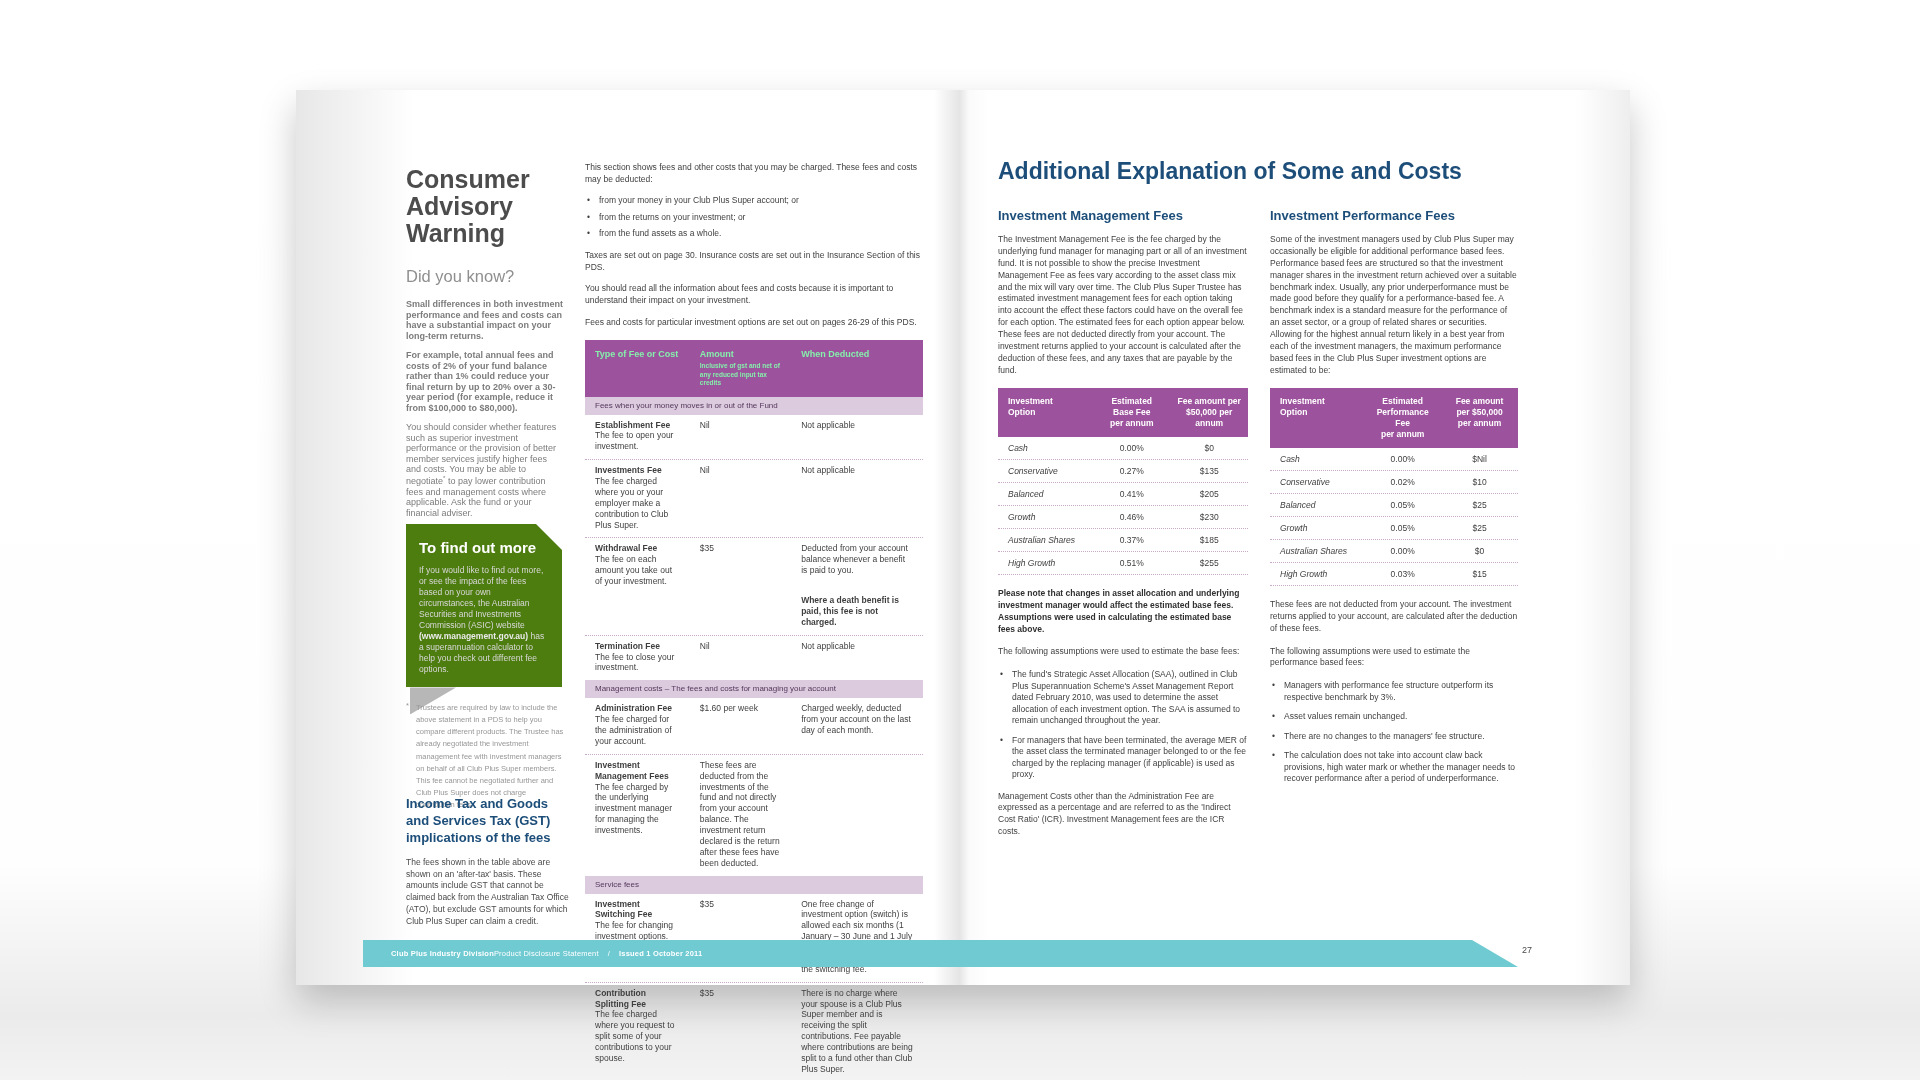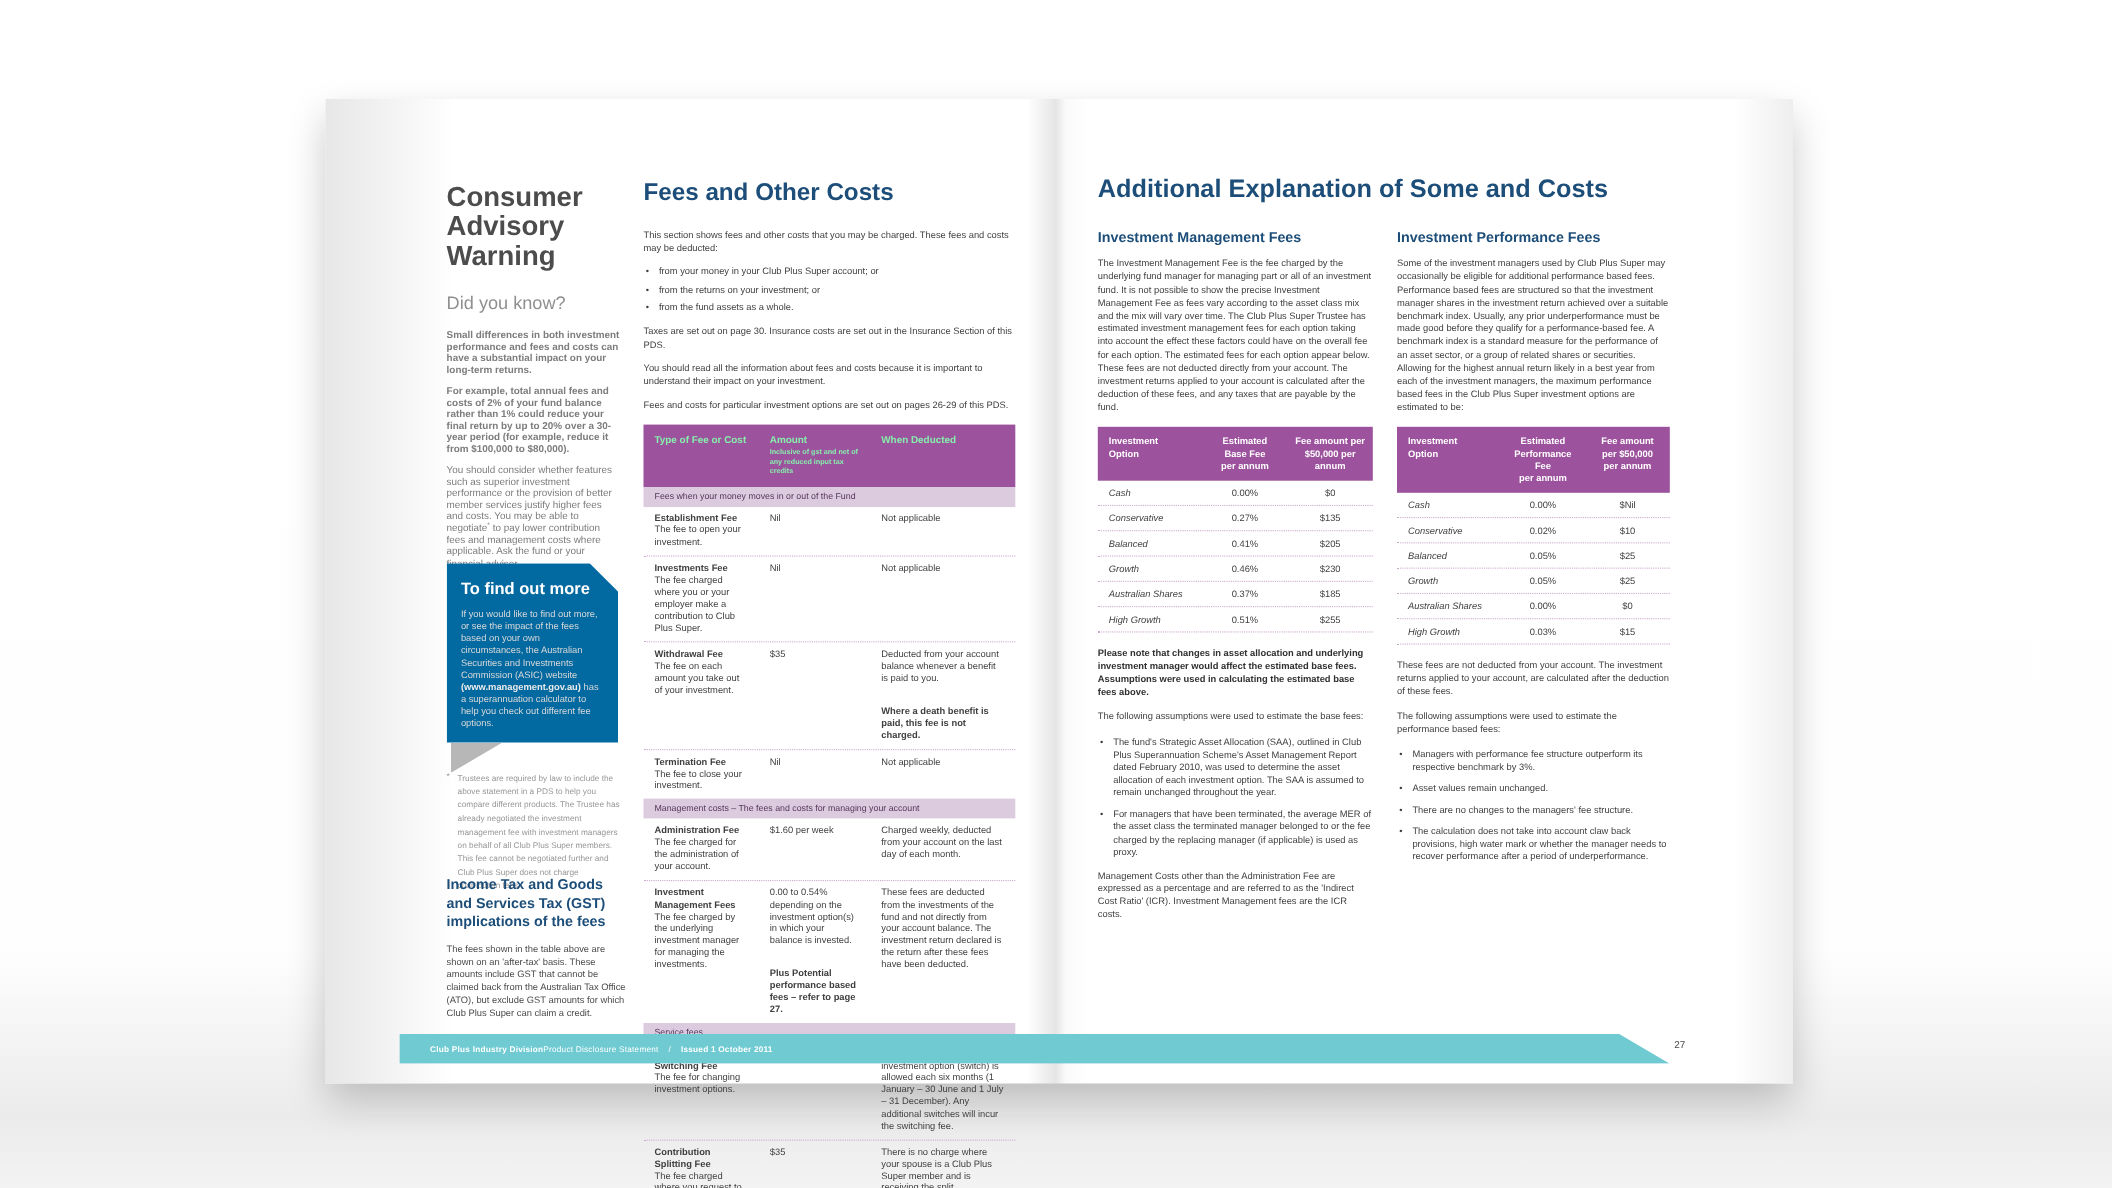--- a/index.html
+++ b/index.html
@@ -16,21 +16,21 @@
   .edge-right{position:absolute;right:0;top:0;bottom:0;width:54px;background:linear-gradient(90deg,rgba(255,255,255,0) 0%,#eeeeee 100%);}
 
   
   .col-advisory{position:absolute;left:110px;top:76px;width:158px;height:800px;}
   .adv-title{font-size:25px;line-height:1.07;font-weight:bold;color:#4c4c4c;margin-bottom:21px;}
   .adv-sub{font-size:16.5px;font-weight:400;color:#8f8f8f;margin-bottom:13px;}
   .adv-p{font-size:9px;line-height:1.17;color:var(--graytext);margin-bottom:9px;}
   .adv-p.bold{font-weight:bold;}
   .adv-p sup{font-size:6px;}
   .findout-wrap{position:absolute;left:0;top:346px;width:156px;}
-  .findout{background:#0369a1;clip-path:polygon(0 0,calc(100% - 26px) 0,100% 26px,100% 100%,0 100%);padding:15px 13px 12px;}
+  .findout{background:#4d7c0f;clip-path:polygon(0 0,calc(100% - 26px) 0,100% 26px,100% 100%,0 100%);padding:15px 13px 12px;margin-top:12px;}
   .findout h3{color:#ffffff;font-size:15px;font-weight:bold;margin-bottom:9px;}
   .findout p{color:#d9d9d9;font-size:8.5px;line-height:1.3;}
   .findout .url{font-weight:bold;color:#ebebeb;}
   .findout-tail{width:46px;height:27px;margin-left:4px;background:#b7b7b7;clip-path:polygon(0 0,100% 0,0 100%);}
   .footnote{position:absolute;left:0;top:536px;width:160px;padding-left:10px;font-size:7.5px;line-height:1.62;color:#979797;}
   .footnote .mark{position:absolute;left:0;top:-2px;}
   .tax{position:absolute;left:0;top:630px;width:164px;}
   .tax h2{font-size:13px;line-height:1.3;font-weight:bold;color:var(--blue);margin-bottom:10px;}
   .tax p{font-size:8.5px;line-height:1.4;color:#4a4a4a;}
 
@@ -107,21 +107,20 @@
         <span>Trustees are required by law to include the above statement in a PDS to help you compare different products. The Trustee has already negotiated the investment management fee with investment managers on behalf of all Club Plus Super members. This fee cannot be negotiated further and Club Plus Super does not charge contribution fees.</span>
       </div>
 
       <div class="tax">
         <h2>Income Tax and Goods and Services Tax (GST) implications of the fees</h2>
         <p>The fees shown in the table above are shown on an 'after-tax' basis. These amounts include GST that cannot be claimed back from the Australian Tax Office (ATO), but exclude GST amounts for which Club Plus Super can claim a credit.</p>
       </div>
     </div>
 
     <div class="col-fees">
-      <h1 class="fees-h1">Fees and Other Costs</h1>
       <p class="p">This section shows fees and other costs that you may be charged. These fees and costs may be deducted:</p>
       <ul class="bullets">
           <li>from your money in your Club Plus Super account; or</li>
           <li>from the returns on your investment; or</li>
           <li>from the fund assets as a whole.</li>
         </ul>
       <p class="p">Taxes are set out on page 30. Insurance costs are set out in the Insurance Section of this PDS.</p>
       <p class="p">You should read all the information about fees and costs because it is important to understand their impact on your investment.</p>
       <p class="p">Fees and costs for particular investment options are set out on pages 26-29 of this PDS.</p>
       <div class="feetable">
@@ -193,24 +192,20 @@
               <div class="ft-p">$1.60 per week</div>
             </div>
             <div>
               <div class="ft-p">Charged weekly, deducted from your account on the last day of each month.</div>
             </div>
           </div>
           <div class="ft-row ft-body">
             <div>
               <div class="ft-name">Investment Management Fees</div>
               <div class="ft-desc">The fee charged by the underlying investment manager for managing the investments.</div>
-            </div>
-            <div>
-              <div class="ft-p">0.00 to 0.54% depending on the investment option(s) in which your balance is invested.</div>
-              <div class="ft-p">Plus Potential performance based fees – refer to page 27.</div>
             </div>
             <div>
               <div class="ft-p">These fees are deducted from the investments of the fund and not directly from your account balance. The investment return declared is the return after these fees have been deducted.</div>
             </div>
           </div>
           <div class="ft-band">Service fees</div>
           <div class="ft-row ft-body ft-first">
             <div>
               <div class="ft-name">Investment Switching Fee</div>
               <div class="ft-desc">The fee for changing investment options.</div>

